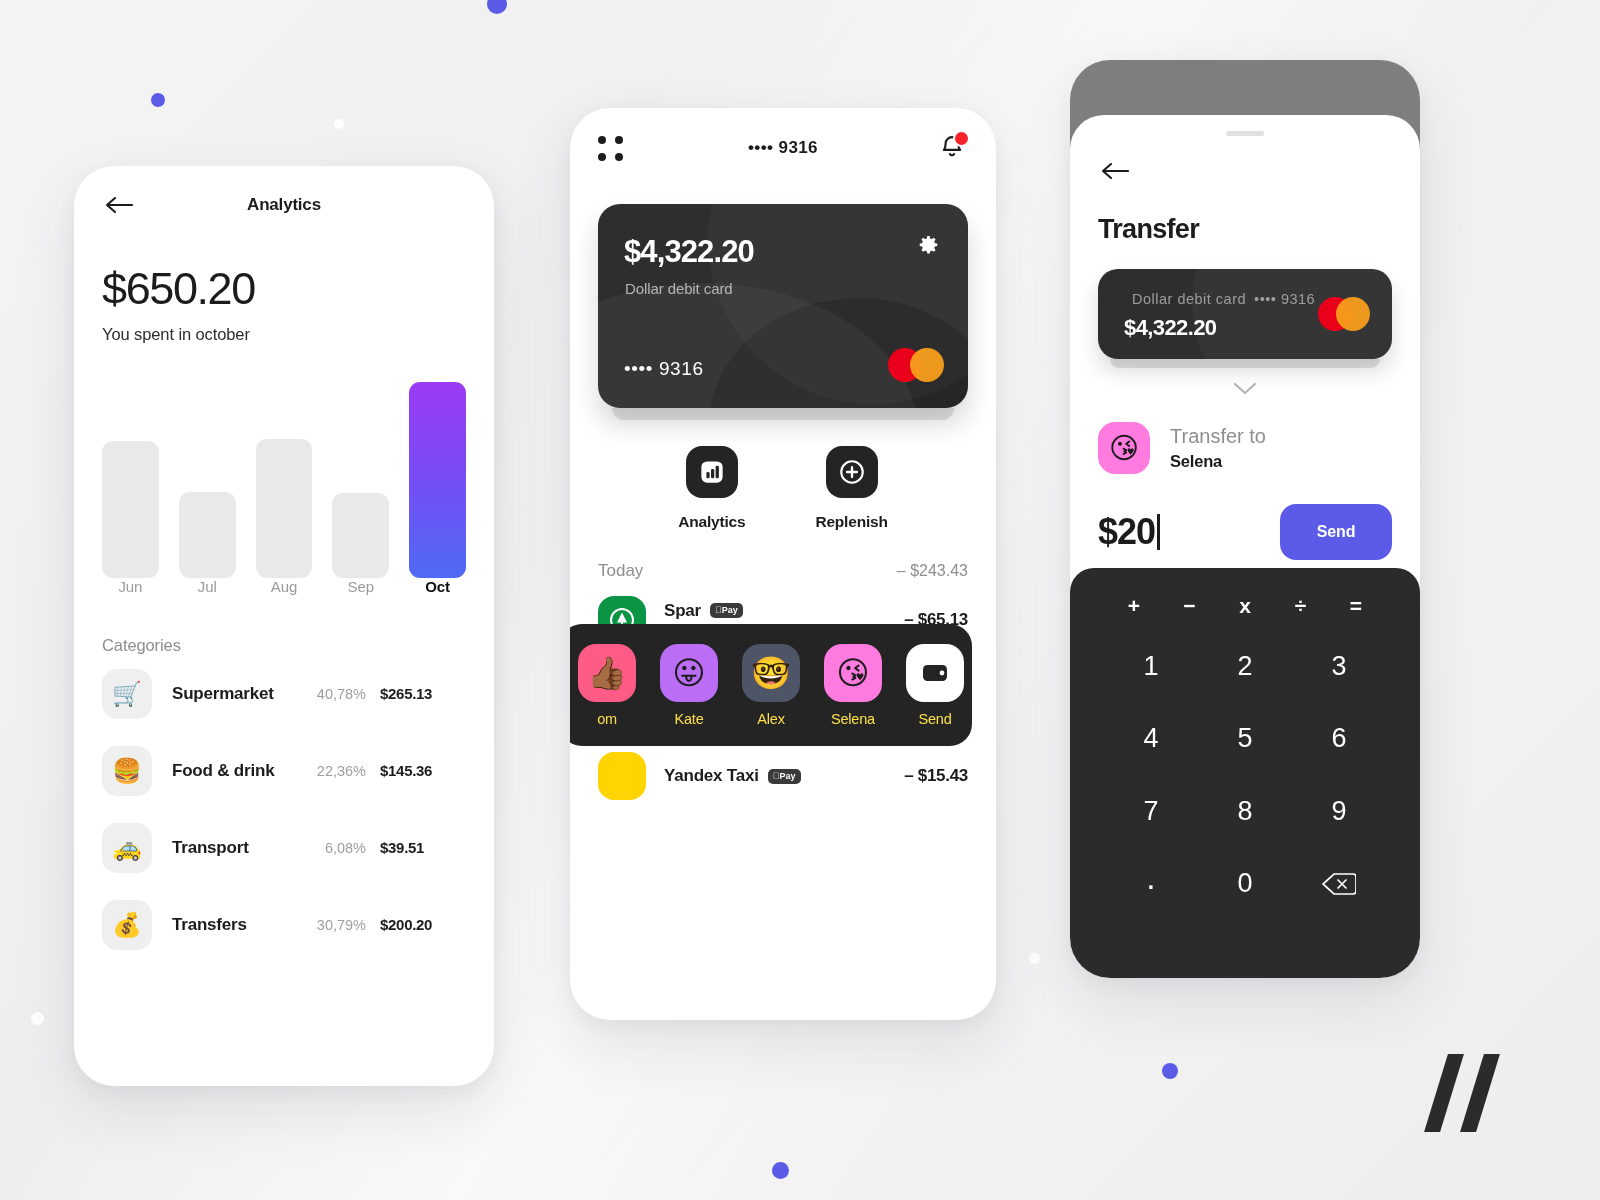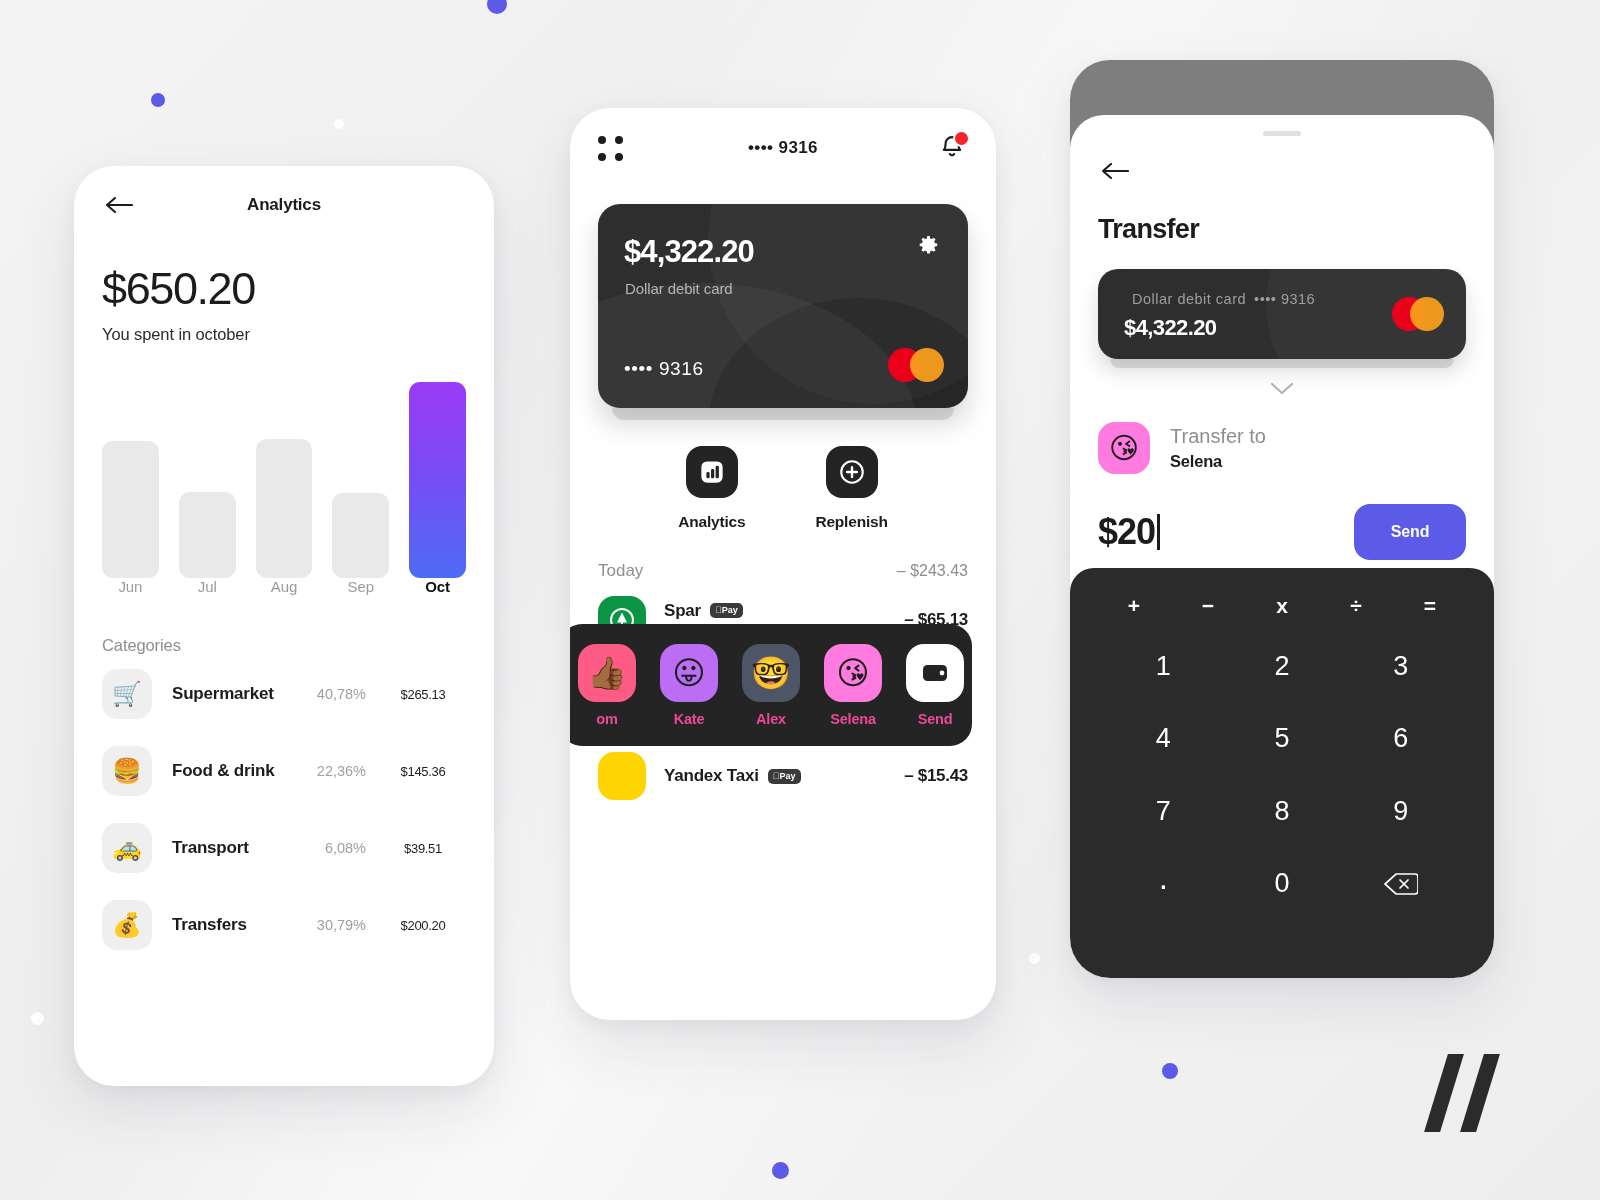--- a/index.html
+++ b/index.html
@@ -37,21 +37,21 @@
   .bar-label.active{color:#111;font-weight:600;}
   .chart-labels{display:flex;gap:20px;}
   .chart-labels>div{flex:1;text-align:center;}
 
   .cat-title{margin-top:40px;font-size:16.5px;color:#8e8e8e;letter-spacing:-.1px;}
   .cat-row{display:flex;align-items:center;height:77px;}
   .cat-ico{width:50px;height:50px;border-radius:15px;background:#efefef;display:flex;align-items:center;justify-content:center;font-size:24px;line-height:1;flex:none;}
   .cat-name{margin-left:20px;font-size:17px;font-weight:700;letter-spacing:-.2px;}
   .cat-right{margin-left:auto;display:flex;align-items:baseline;gap:14px;}
   .cat-pct{font-size:14.5px;color:#9e9e9e;}
-  .cat-val{font-size:13px;font-weight:400;letter-spacing:-.3px;min-width:86px;text-align:center;}
+  .cat-val{font-size:15px;font-weight:700;letter-spacing:-.3px;min-width:86px;text-align:left;}
 
   
   #phone-home{left:570px;top:108px;width:426px;height:912px;background:#fff;}
   .p2-pad{padding:0 28px;}
   .p2-top{height:80px;display:flex;align-items:center;position:relative;}
   .grid-ico{width:26px;height:26px;display:grid;grid-template-columns:8px 8px;grid-template-rows:8px 8px;gap:9px;align-content:center;}
   .grid-ico i{width:8px;height:8px;border-radius:50%;background:#1c1c1c;display:block;}
   .p2-title{position:absolute;left:0;right:0;text-align:center;font-size:17px;font-weight:700;letter-spacing:.4px;}
   .bell-wrap{margin-left:auto;position:relative;width:30px;height:30px;}
   .bell-badge{position:absolute;right:-2px;top:-3px;width:13px;height:13px;border-radius:50%;background:#f5242a;border:2px solid #fff;}
@@ -72,35 +72,35 @@
   .card-stack{height:12px;margin:0 14px;border-radius:0 0 18px 18px;background:#e3e3e3;}
 
   .actions{display:flex;justify-content:center;gap:70px;margin-top:26px;}
   .action{display:flex;flex-direction:column;align-items:center;cursor:pointer;}
   .action-btn{width:52px;height:52px;border-radius:16px;background:#242424;display:flex;align-items:center;justify-content:center;}
   .action-lbl{margin-top:15px;font-size:15.5px;font-weight:600;letter-spacing:-.2px;}
 
   .contacts{position:absolute;left:-10px;right:24px;top:516px;height:122px;background:#242424;border-radius:22px;display:flex;align-items:center;padding-left:14px;gap:16px;}
   .contact{width:66px;display:flex;flex-direction:column;align-items:center;flex:none;cursor:pointer;}
   .avatar{width:58px;height:58px;border-radius:18px;display:flex;align-items:center;justify-content:center;font-size:32px;line-height:1;}
-  .contact-lbl{margin-top:9px;font-size:14.5px;color:#ec4899;font-weight:700;letter-spacing:-.2px;white-space:nowrap;}
+  .contact-lbl{margin-top:9px;font-size:14.5px;color:#fde047;font-weight:400;letter-spacing:-.2px;white-space:nowrap;}
 
   .tx-head{display:flex;align-items:baseline;margin-top:30px;}
   .tx-head-l{font-size:17px;color:#8e8e8e;}
   .tx-head-r{margin-left:auto;font-size:16px;color:#8e8e8e;font-weight:500;}
   .tx-row{display:flex;align-items:center;height:78px;}
   .tx-ico{width:48px;height:48px;border-radius:16px;display:flex;align-items:center;justify-content:center;flex:none;color:#fff;font-weight:800;font-size:13px;font-style:italic;}
   .tx-mid{margin-left:18px;}
   .tx-name{font-size:17px;font-weight:700;letter-spacing:-.2px;display:flex;align-items:center;gap:9px;}
   .tx-cat{font-size:14.5px;color:#9b9b9b;margin-top:3px;}
   .tx-amt{margin-left:auto;font-size:17px;font-weight:700;letter-spacing:-.3px;}
   .apay{background:#3a3a3a;color:#fff;border-radius:5px;font-size:9px;font-style:normal;padding:2px 5px 3px;display:inline-flex;align-items:center;gap:2px;font-weight:600;letter-spacing:0;}
 
   
-  #phone-transfer{left:1070px;top:60px;width:424px;height:918px;border-radius:40px;background:#7e7e7e;overflow:hidden;}
+  #phone-transfer{left:1070px;top:60px;width:350px;height:918px;border-radius:40px;background:#7e7e7e;overflow:hidden;}
   .sheet{position:absolute;left:0;right:0;top:55px;bottom:0;background:#fff;border-radius:34px 34px 40px 40px;}
   .handle{width:38px;height:5px;border-radius:3px;background:#e0e0e0;margin:16px auto 0;}
   .p3-pad{padding:0 28px;}
   .t-title{font-size:27px;font-weight:800;letter-spacing:-.7px;margin-top:26px;}
   .t-card{margin-top:24px;height:90px;border-radius:20px;background:#2e2e2e;position:relative;overflow:hidden;box-shadow:0 12px 20px rgba(40,40,50,.17);}
   .t-card-blob{position:absolute;right:-50px;top:-90px;width:250px;height:250px;border-radius:50%;background:rgba(255,255,255,.035);}
   .t-card-l1{position:absolute;left:26px;top:22px;font-size:14.5px;color:#cfcfcf;}
   .t-card-l1 span{color:#9e9e9e;margin-left:8px;letter-spacing:.5px;}
   .t-card-l2{position:absolute;left:26px;top:46px;font-size:22px;font-weight:800;color:#fff;letter-spacing:-.6px;}
   .t-card-stack{height:9px;margin:0 12px;border-radius:0 0 16px 16px;background:#e3e3e3;}

